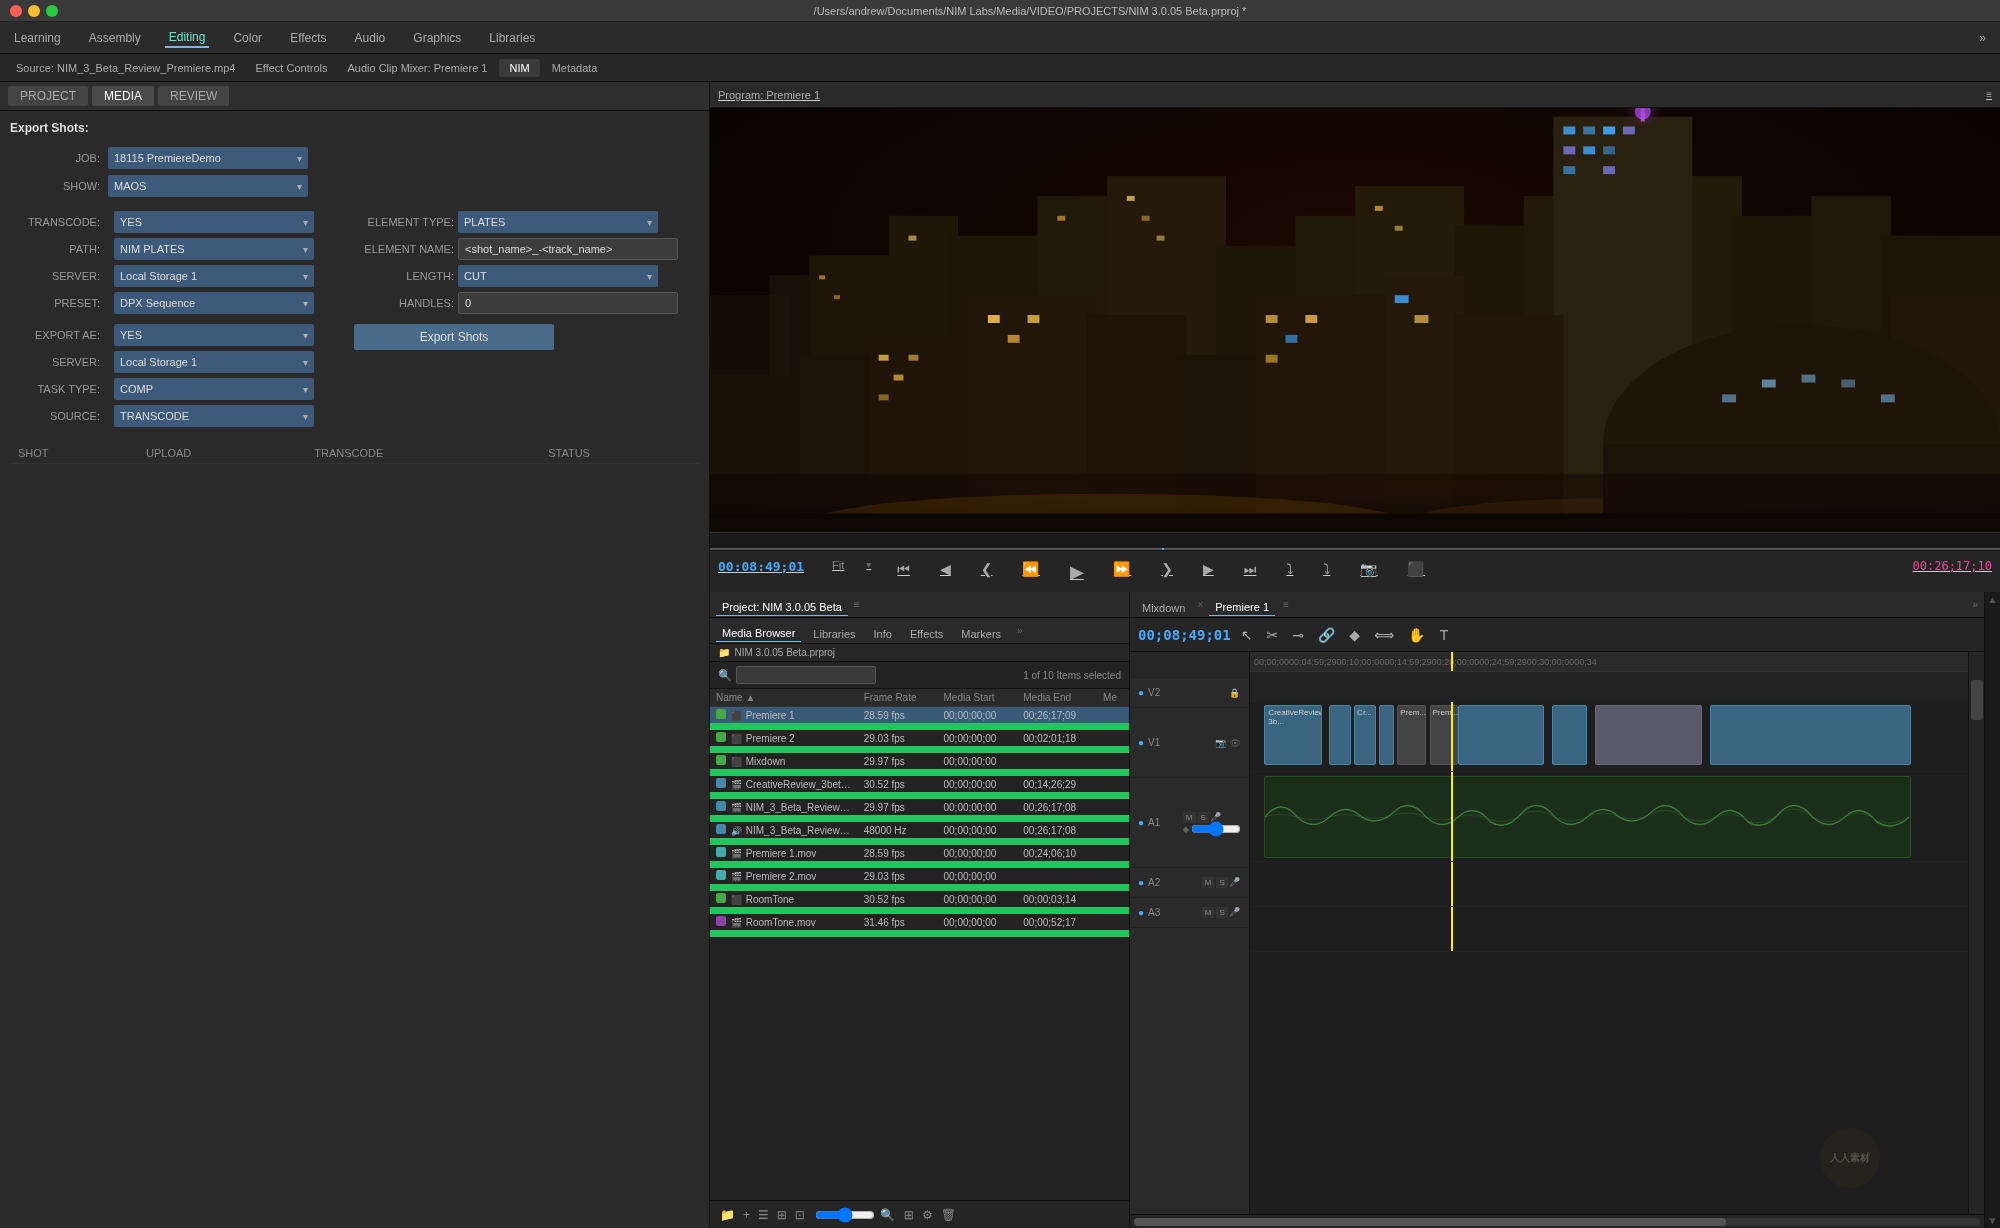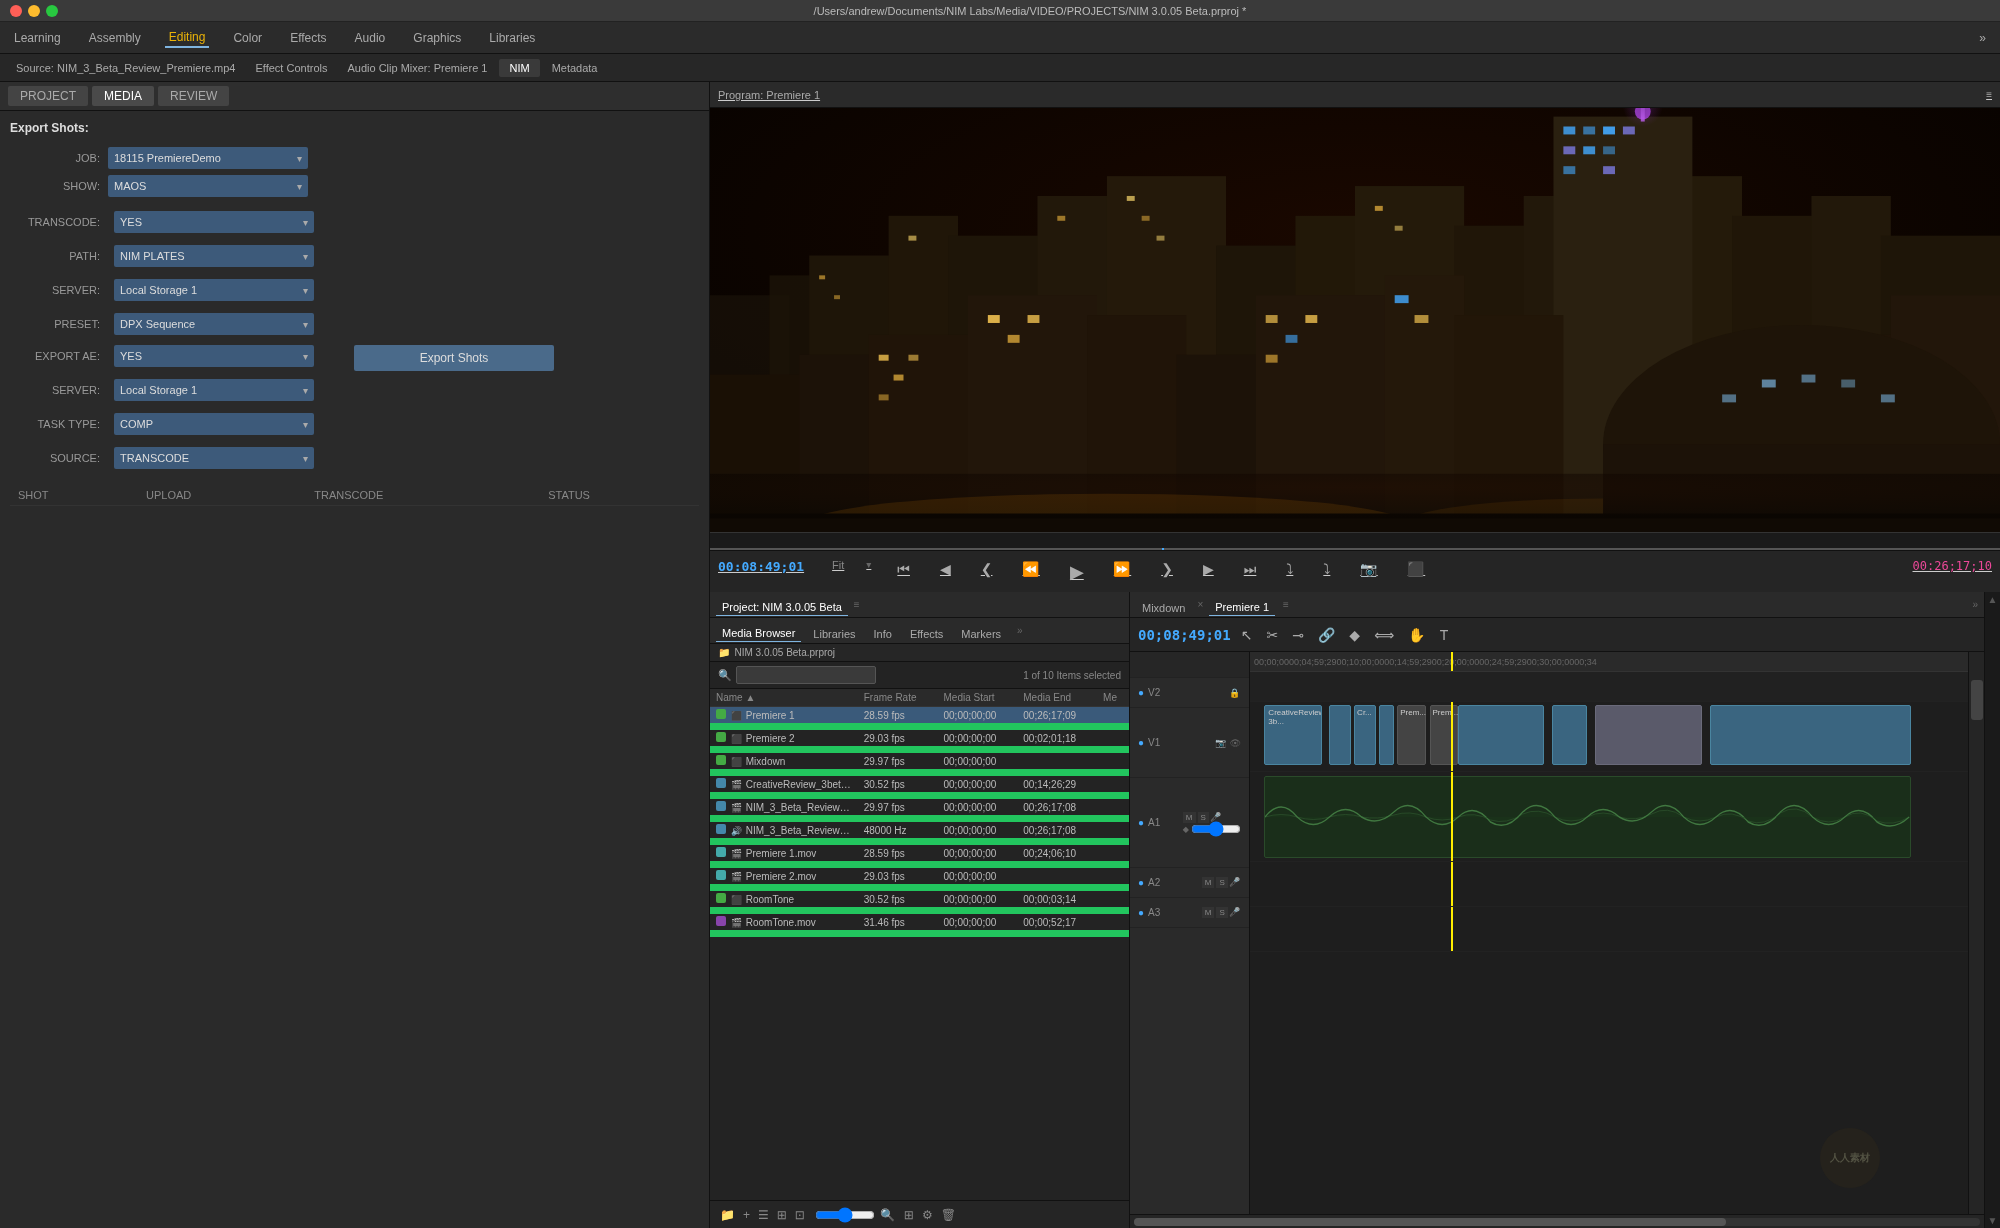--- a/index.html
+++ b/index.html
@@ -53,21 +53,21 @@
       font-size: 12px;
       color: #aaa;
       cursor: pointer;
       padding: 2px 4px;
     }
     .nav-item.active {
       color: #7eb4e0;
       border-bottom: 2px solid #7eb4e0;
     }
     .nav-item.editing {
-      color: #eab308;
+      color: #5eead4;
     }
     .nav-more { margin-left: auto; color: #aaa; }
 
     
     .tab-bar {
       height: 28px;
       background: #272727;
       display: flex;
       align-items: center;
       padding: 0 8px;
@@ -511,21 +511,21 @@
     }
 
     .bottom-right {
       flex: 1;
       display: flex;
     }
 
     .form-section-left {
       display: grid;
       grid-template-columns: 100px 220px;
-      gap: 12px 4px;
+      gap: 5px 4px;
       align-items: center;
     }
     .form-section-right {
       display: grid;
       grid-template-columns: 110px 220px;
       gap: 5px 4px;
       align-items: center;
     }
 
     .two-section-row {
@@ -641,20 +641,38 @@
             </select>
           </div>
           <span class="form-label">PRESET:</span>
           <div class="form-select-wrapper">
             <select class="form-select">
               <option>DPX Sequence</option>
             </select>
           </div>
         </div>
 
+        <div class="form-section-right">
+          <span class="form-label right-label">ELEMENT TYPE:</span>
+          <div class="form-select-wrapper">
+            <select class="form-select">
+              <option>PLATES</option>
+            </select>
+          </div>
+          <span class="form-label right-label">ELEMENT NAME:</span>
+          <input class="form-input" type="text" value="&lt;shot_name&gt;_-&lt;track_name&gt;" style="">
+          <span class="form-label right-label">LENGTH:</span>
+          <div class="form-select-wrapper">
+            <select class="form-select">
+              <option>CUT</option>
+            </select>
+          </div>
+          <span class="form-label right-label">HANDLES:</span>
+          <input class="handle-input" type="text" value="0" style="">
+        </div>
       </div>
 
       <div style="height:4px"></div>
 
       <div style="display:flex; gap:10px; align-items:flex-start;">
         <div class="form-section-left">
           <span class="form-label">EXPORT AE:</span>
           <div class="form-select-wrapper">
             <select class="form-select">
               <option>YES</option>

